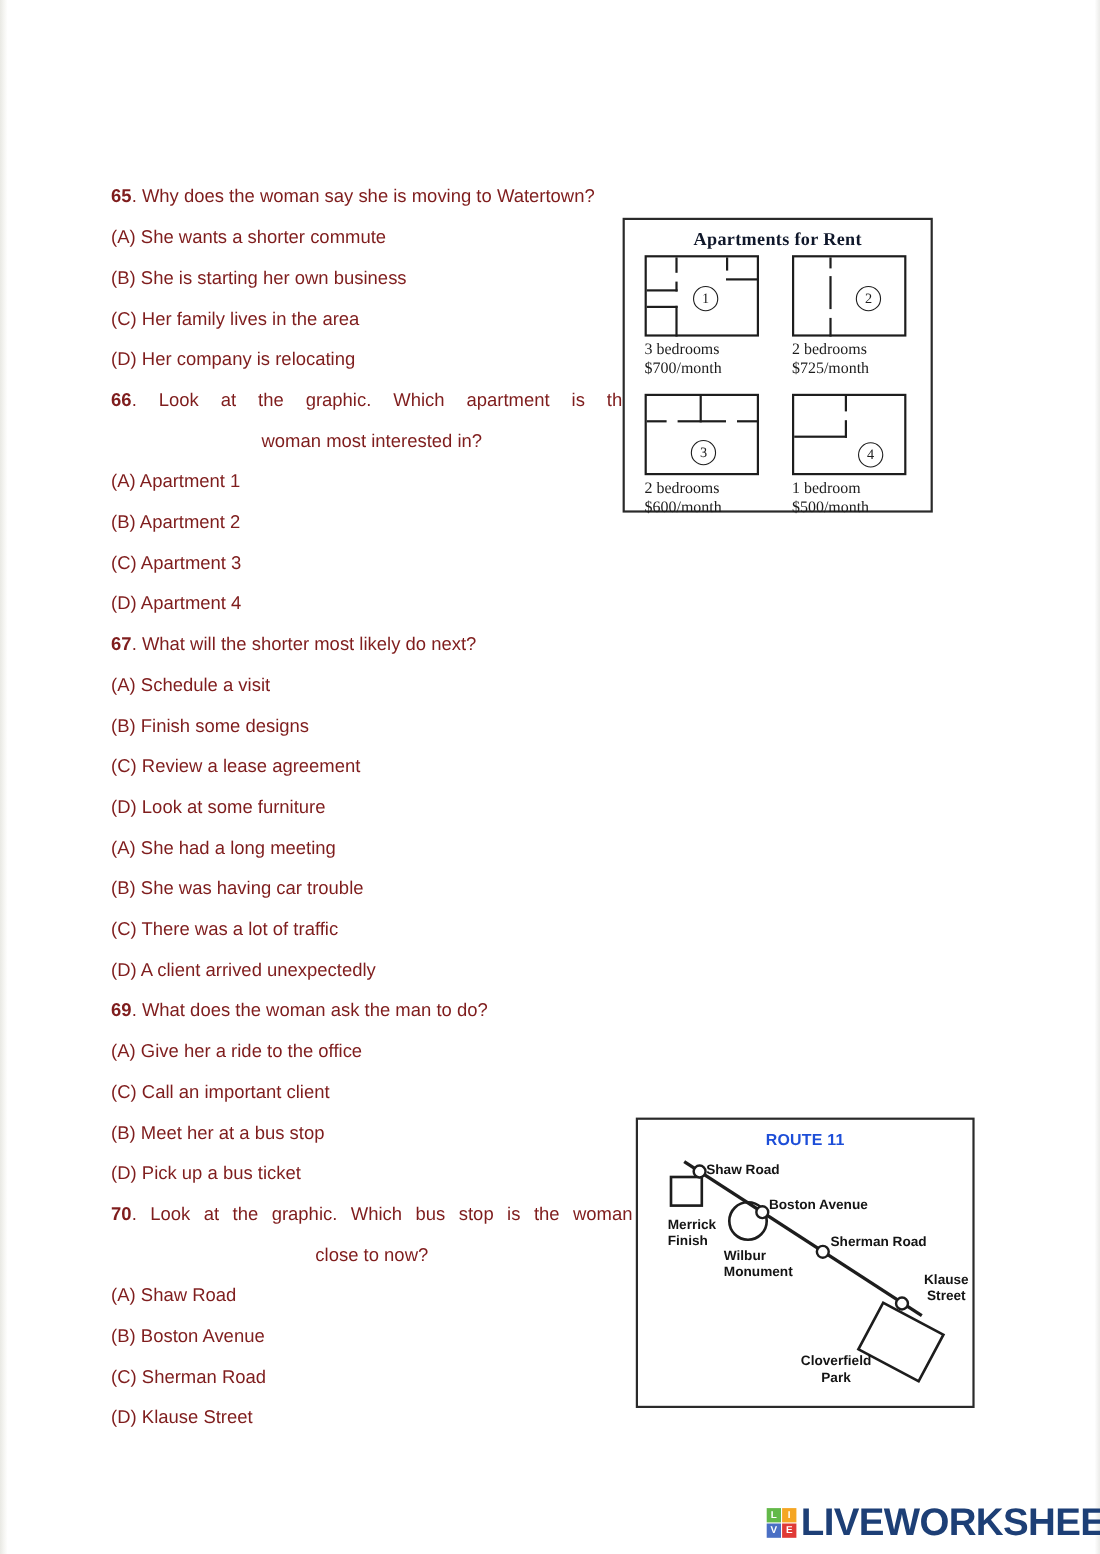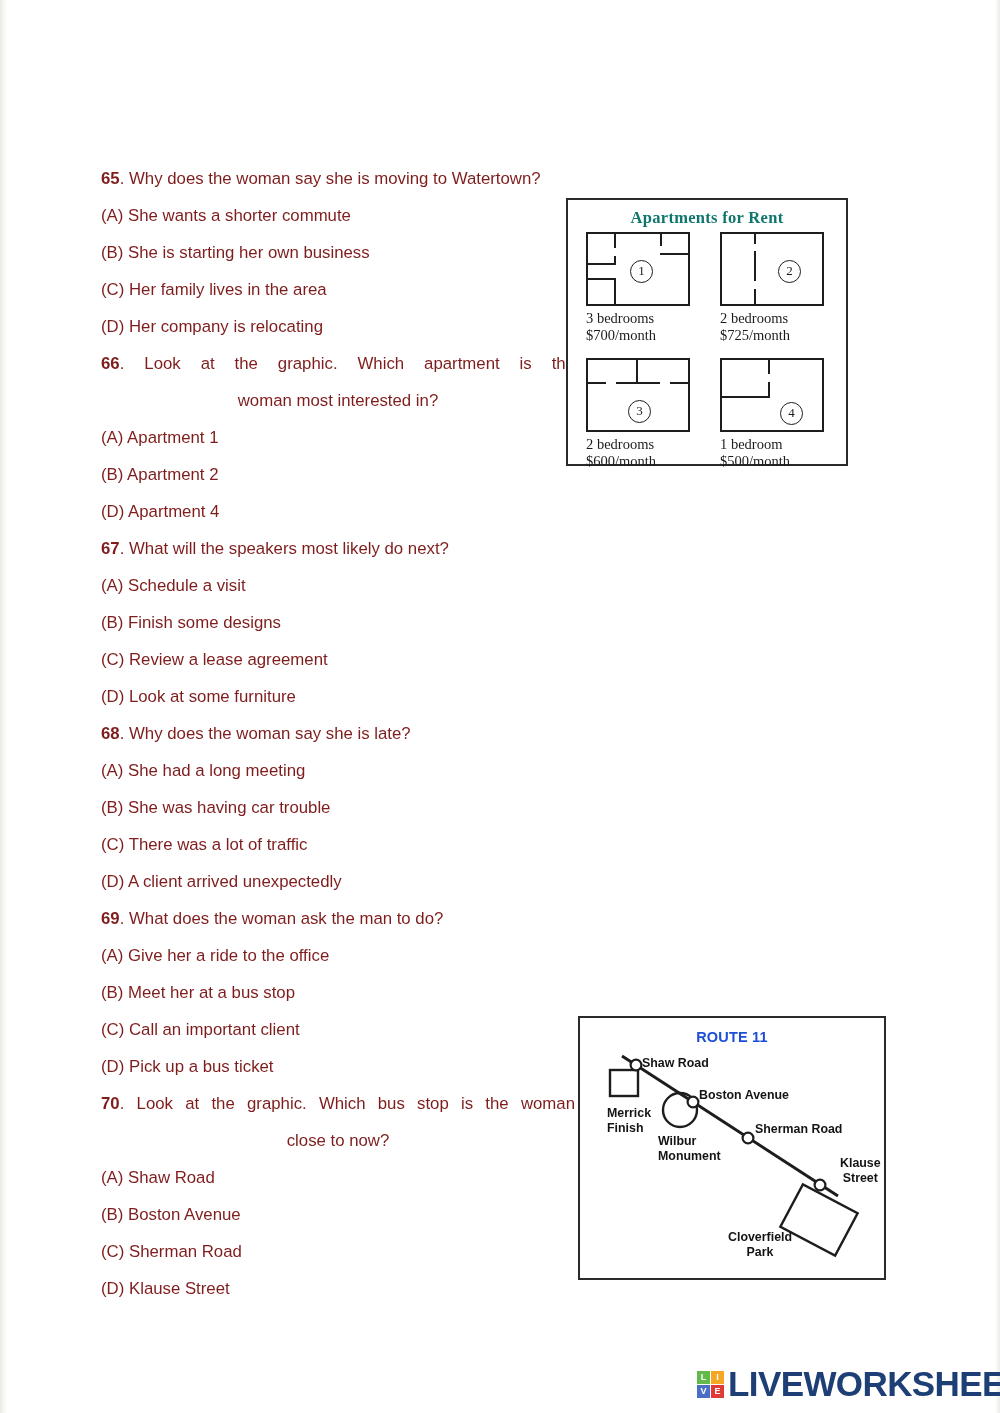--- a/index.html
+++ b/index.html
@@ -84,21 +84,21 @@
   .apt-title {
     position: absolute;
     left: 0;
     top: 8px;
     width: 100%;
     text-align: center;
     font-family: "Liberation Serif", serif;
     font-weight: bold;
     font-size: 16.5px;
     letter-spacing: 0.3px;
-    color: #0f766e;
+    color: #0f172a;
   }
   .apt-cell {
     position: absolute;
   }
   .plan {
     position: relative;
     width: 104px;
     height: 74px;
     border: 2px solid #1d1d1d;
     box-sizing: border-box;
@@ -206,38 +206,38 @@
     <div class="qline stem"><span class="qnum">65</span>. <span>Why does the woman say she is moving to Watertown?</span></div>
     <div class="qline">(A) She wants a shorter commute</div>
     <div class="qline">(B) She is starting her own business</div>
     <div class="qline">(C) Her family lives in the area</div>
     <div class="qline">(D) Her company is relocating</div>
 
     <div class="qline justify"><span class="qnum">66</span>. <span>Look at the graphic. Which apartment is the</span></div>
     <div class="qline justify-last">woman most interested in?</div>
     <div class="qline">(A) Apartment 1</div>
     <div class="qline">(B) Apartment 2</div>
+    <div class="qline">(C) Apartment 3</div>
     <div class="qline">(D) Apartment 4</div>
 
-    <div class="qline stem"><span class="qnum">67</span>. <span>What will the speakers most likely do next?</span></div>
+    <div class="qline stem"><span class="qnum">67</span>. <span>What will the shorter most likely do next?</span></div>
     <div class="qline">(A) Schedule a visit</div>
     <div class="qline">(B) Finish some designs</div>
     <div class="qline">(C) Review a lease agreement</div>
     <div class="qline">(D) Look at some furniture</div>
 
-    <div class="qline stem"><span class="qnum">68</span>. <span>Why does the woman say she is late?</span></div>
     <div class="qline">(A) She had a long meeting</div>
     <div class="qline">(B) She was having car trouble</div>
     <div class="qline">(C) There was a lot of traffic</div>
     <div class="qline">(D) A client arrived unexpectedly</div>
 
     <div class="qline stem"><span class="qnum">69</span>. <span>What does the woman ask the man to do?</span></div>
     <div class="qline">(A) Give her a ride to the office</div>
+    <div class="qline">(C) Call an important client</div>
     <div class="qline">(B) Meet her at a bus stop</div>
-    <div class="qline">(C) Call an important client</div>
     <div class="qline">(D) Pick up a bus ticket</div>
 
     <div class="qline justify"><span class="qnum">70</span>. <span>Look at the graphic. Which bus stop is the woman</span></div>
     <div class="qline justify-last">close to now?</div>
     <div class="qline">(A) Shaw Road</div>
     <div class="qline">(B) Boston Avenue</div>
     <div class="qline">(C) Sherman Road</div>
     <div class="qline">(D) Klause Street</div>
   </div>
 

